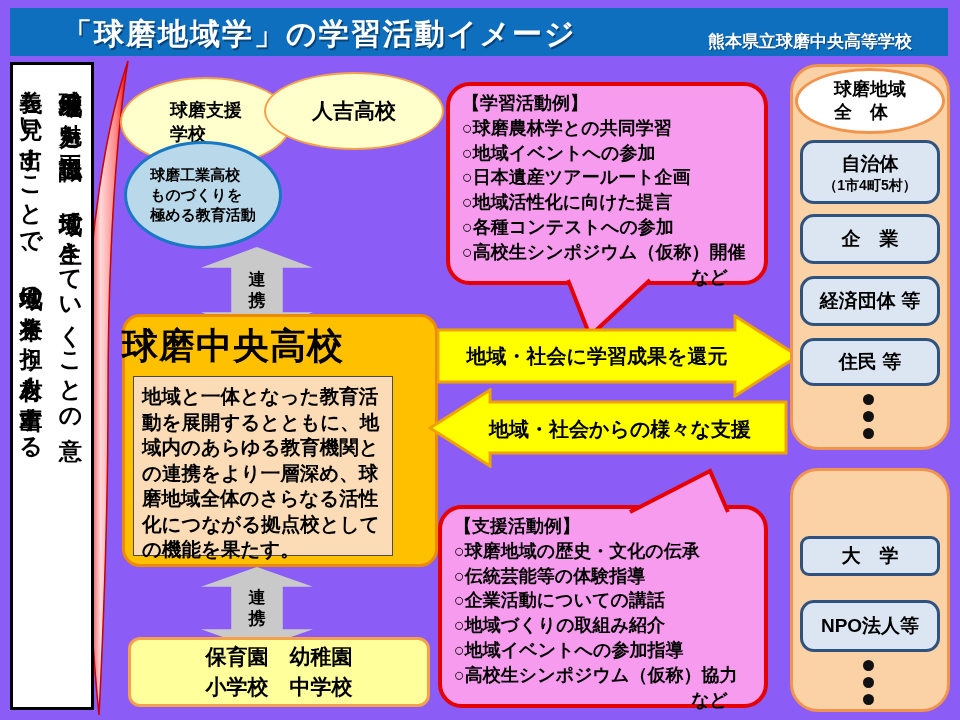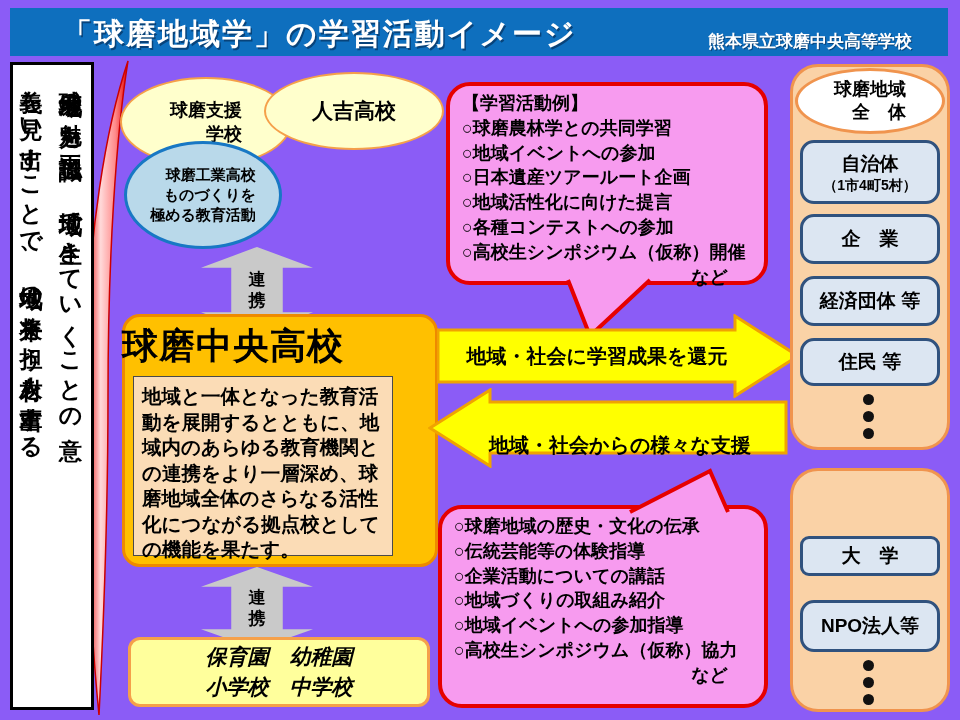--- a/index.html
+++ b/index.html
@@ -15,21 +15,21 @@
     --arrow-fill:#FFFF00; --arrow-border:#F0A300;
     --panel-fill:#FAD2A6; --panel-border:#F0944E;
     --member-fill:#DCE6F2; --member-border:#30527E;
   }
   *{margin:0;padding:0;box-sizing:border-box;}
   html,body{background:#fff;}
   body{font-family:"Liberation Sans","DejaVu Sans",sans-serif;font-weight:bold;color:#000;}
   #stage{position:relative;width:960px;height:720px;background:#8b5cf6;overflow:hidden;}
   .abs{position:absolute;}
   .pre{white-space:pre-line;}
-  .ctr{display:flex;align-items:center;justify-content:center;text-align:right;}
+  .ctr{display:flex;align-items:center;justify-content:center;text-align:left;}
 
   .header-bar{left:10px;top:8px;width:938px;height:48px;background:var(--header-bar);}
   .header-title{left:52px;top:6px;font-size:30px;color:#fff;letter-spacing:2px;
     text-shadow:1.5px 1.5px 0 #08437a;}
   .header-school{right:36px;top:22px;font-size:17px;color:#fff;text-shadow:1px 1px 0 #08437a;}
 
   .sidebar{left:10px;top:62px;width:84px;height:648px;border:3px solid #000;background:#fff;
     writing-mode:vertical-rl;text-orientation:upright;
     font-size:23px;letter-spacing:1.5px;line-height:1.72;padding:7px 1px;overflow:hidden;}
 
@@ -47,21 +47,21 @@
     clip-path:polygon(50% 0,100% 24%,73% 24%,73% 76%,100% 76%,50% 100%,0 76%,27% 76%,27% 24%,0 24%);}
   .renkei-label{width:40px;font-size:17px;line-height:21px;}
 
   .central-box{left:122px;top:314px;width:316px;height:253px;background:var(--central-fill);
     border:3px solid var(--central-border);border-radius:18px;}
   .central-title{left:122px;top:322px;width:316px;font-size:36px;text-align:left;letter-spacing:1px;}
   .central-desc{left:133px;top:376px;width:260px;height:180px;background:var(--central-inner);
     border:1.5px solid #4a4a4a;padding:7px 8px;font-size:19.5px;line-height:25.5px;}
 
   .feeder-box{left:128px;top:637px;width:302px;height:70px;background:var(--yellow-box);
-    border:3px solid var(--orange-border);border-radius:12px;font-size:21px;line-height:30px;font-style:italic;}
+    border:3px solid var(--orange-border);border-radius:12px;font-size:21px;line-height:30px;}
 
   .callout{background:var(--callout-fill);border:4px solid var(--callout-border);
     border-radius:24px;padding:5px 10px 0 12px;font-size:18px;line-height:24.8px;}
   .callout .more{text-align:right;padding-right:26px;}
 
   .flow-label{font-size:20px;text-align:center;}
 
   .panel{background:var(--panel-fill);border:3px solid var(--panel-border);border-radius:28px;}
   .panel-ellipse{background:#fff;border:3px solid var(--panel-border);border-radius:50%;
     font-size:18px;line-height:23px;}
@@ -134,23 +134,24 @@
   </svg>
 
   <svg class="abs" style="left:437px;top:314px;" width="364" height="84" viewBox="0 0 364 84">
     <polygon points="1,16 298,16 298,2 361,42 298,82 298,68 1,68" fill="var(--arrow-fill)" stroke="var(--arrow-border)" stroke-width="3"></polygon>
   </svg>
   <div class="abs flow-label" style="left:447px;top:343px;width:300px;">地域・社会に学習成果を還元</div>
 
   <svg class="abs" style="left:428px;top:388px;" width="360" height="80" viewBox="0 0 360 80">
     <polygon points="358,14 62,14 62,2 2,40 62,78 62,65 358,65" fill="var(--arrow-fill)" stroke="var(--arrow-border)" stroke-width="3"></polygon>
   </svg>
-  <div class="abs flow-label" style="left:470px;top:432px;width:300px;">地域・社会からの様々な支援</div>
+  <div class="abs flow-label" style="left:470px;top:416px;width:300px;">地域・社会からの様々な支援</div>
 
   <div class="abs callout" style="left:438px;top:505px;width:330px;height:203px;">
+    <div>【支援活動例】</div>
     <div>○球磨地域の歴史・文化の伝承</div>
     <div>○伝統芸能等の体験指導</div>
     <div>○企業活動についての講話</div>
     <div>○地域づくりの取組み紹介</div>
     <div>○地域イベントへの参加指導</div>
     <div>○高校生シンポジウム（仮称）協力</div>
     <div class="more">など</div>
   </div>
   <svg class="abs" style="left:618px;top:468px;" width="120" height="50" viewBox="0 0 120 50">
     <path d="M12,44 L92,3 L110,44" fill="var(--callout-fill)" stroke="var(--callout-border)" stroke-width="4"></path>

